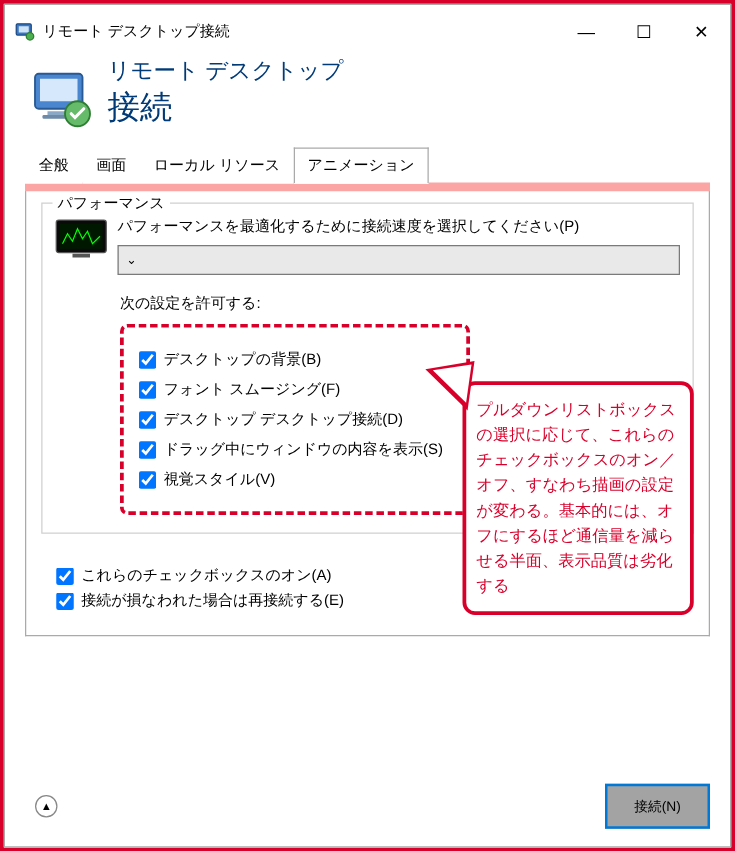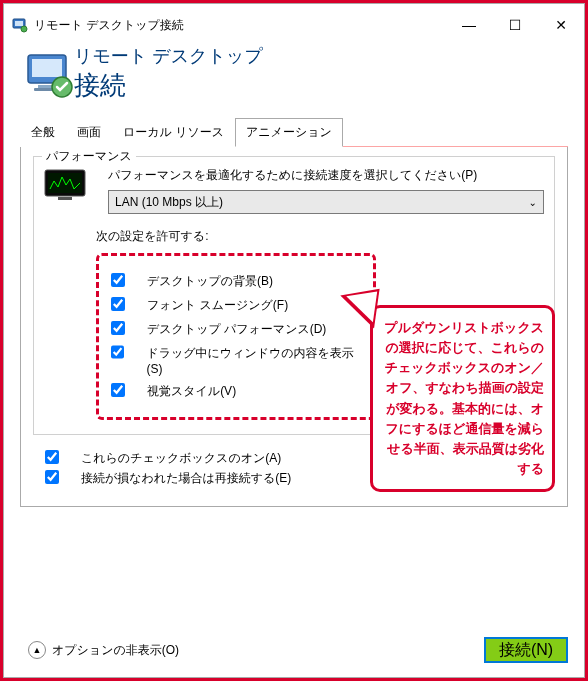--- a/index.html
+++ b/index.html
@@ -3,50 +3,50 @@
 <meta charset="utf-8">
 <style>
 *{box-sizing:border-box;margin:0;padding:0;font-family:"Meiryo","MS PGothic",sans-serif}
 body{background:#fff;width:588px;height:681px;border:3px solid #d8002b;position:relative}
 .window{width:100%;height:100%;display:flex;flex-direction:column;background:#fff;border:1px solid #aaa}
 .titlebar{height:30px;display:flex;align-items:center;padding:12px 0 0 8px;background:#fff}
 .titlebar-icon{width:16px;height:16px;margin-right:6px}
 .titlebar-text{font-size:12px;flex:1}
 .titlebar-btns{display:flex;height:100%}
 .tbtn{width:46px;display:flex;align-items:center;justify-content:center;font-size:14px}
-.header{padding:10px 20px 14px 20px;display:flex;align-items:center;gap:0}
+.header{padding:10px 20px 14px 20px;display:flex;align-items:flex-end;gap:12px}
 .header-icon{width:50px;height:50px}
 .header-text .l1{font-size:18px;color:#003a77}
 .header-text .l2{font-size:26px;color:#003a77}
 .tabs-area{padding:0 16px;flex:1;position:relative}
-.tabs{display:flex;border-bottom:1px solid #fca5a5;position:relative;z-index:1}
+.tabs{display:flex;border-bottom:7px solid #fca5a5;position:relative;z-index:1}
 .tab{padding:5px 10px;font-size:12px;border:1px solid transparent;border-bottom:none;position:relative;top:1px;background:#fff}
 .tab.active{border-color:#aaa;background:#fff;border-bottom:1px solid #fff}
 .tab-content{border:1px solid #aaa;border-top:none;margin-top:-1px;padding:10px 12px 16px 12px}
-.group{border:1px solid #d0d0d0;padding:10px 10px 14px 10px;position:relative;margin-bottom:15px}
+.group{border:1px solid #d0d0d0;padding:10px 10px 14px 10px;position:relative;margin-bottom:25px}
 .group-title{position:absolute;top:-9px;left:8px;background:#fff;padding:0 4px;font-size:12px}
-.perf-row{display:flex;gap:22px;align-items:flex-start}
+.perf-row{display:flex;gap:8px;align-items:flex-start}
 .perf-icon{width:42px;height:32px;margin-top:2px;flex-shrink:0}
 .perf-body{flex:1}
 .perf-label{font-size:12px;margin-bottom:6px}
 .dropdown{width:100%;height:24px;border:1px solid #7a7a7a;background:#e9e9e9;display:flex;align-items:center;justify-content:space-between;padding:0 6px;font-size:12px}
 .dropdown .chev{font-size:10px}
 .allow-label{font-size:12px;margin:14px 0 8px 52px}
 .cb-list{margin-left:52px;padding:10px 12px;border:3px dashed #d8002b;border-radius:6px;width:280px}
-.cb{display:flex;gap:22px;font-size:12px;margin:7px 0}
+.cb{display:flex;align-items:center;gap:6px;font-size:12px;margin:7px 0}
 .cb input{width:14px;height:14px}
 .bitmap-cb{margin:3px 0 3px 12px}
 .footer{display:flex;align-items:center;padding:10px 16px 14px 16px;gap:10px}
 .options-btn{display:flex;align-items:center;gap:6px;font-size:12px;padding:4px 8px}
 .options-btn .circ{width:18px;height:18px;border:1px solid #888;border-radius:50%;display:flex;align-items:center;justify-content:center;font-size:9px}
 .spacer{flex:1}
-.btn{min-width:84px;height:26px;font-size:16px;border:1px solid #888;background:#84cc16;display:flex;align-items:center;justify-content:center}
+.btn{min-width:84px;height:36px;font-size:11px;border:1px solid #888;background:#a3a3a3;display:flex;align-items:center;justify-content:center}
 .btn.primary{border:2px solid #0078d7}
 .callout{position:absolute;right:30px;top:302px;width:185px;background:#fff;border:3px solid #d8002b;border-radius:10px;padding:10px 8px;z-index:5}
-.callout-text{color:#d8002b;font-size:13px;font-weight:bold;text-align:right;line-height:1.55}
+.callout-text{color:#d8002b;font-size:13px;font-weight:normal;text-align:left;line-height:1.55}
 .callout-arrow{position:absolute;left:-34px;top:-22px;width:0;height:0;border-right:38px solid #d8002b;border-top:12px solid transparent;border-bottom:28px solid transparent;transform:rotate(8deg)}
 .callout-arrow::after{content:"";position:absolute;left:6px;top:-9px;width:0;height:0;border-right:30px solid #fff;border-top:9px solid transparent;border-bottom:22px solid transparent}
 </style>
 </head>
 <body>
 
 <div class="window">
 
   <div class="titlebar">
     <svg class="titlebar-icon" viewBox="0 0 16 16">
@@ -91,40 +91,39 @@
         <div class="perf-row">
           <svg class="perf-icon" viewBox="0 0 42 32">
               <rect x="1" y="1" width="40" height="26" rx="2" fill="#0a0a0a" stroke="#555"></rect>
               <rect x="4" y="4" width="34" height="20" fill="#001800"></rect>
               <path d="M6 20 L10 12 L14 18 L18 8 L22 16 L26 10 L30 20 L36 14" stroke="#0f0" stroke-width="1" fill="none"></path>
               <rect x="14" y="28" width="14" height="3" fill="#555"></rect>
             </svg>
           <div class="perf-body">
             <div class="perf-label">パフォーマンスを最適化するために接続速度を選択してください(P)</div>
             <div class="dropdown">
-              <span>LAN (10 Mbps 以上)</span>
               <span class="chev">⌄</span>
             </div>
           </div>
         </div>
 
         <div class="allow-label">次の設定を許可する:</div>
 
         <div class="cb-list">
           <label class="cb">
               <input type="checkbox" checked="" style="">
               <span>デスクトップの背景(B)</span>
             </label>
           <label class="cb">
               <input type="checkbox" checked="" style="">
               <span>フォント スムージング(F)</span>
             </label>
           <label class="cb">
               <input type="checkbox" checked="" style="">
-              <span>デスクトップ パフォーマンス(D)</span>
+              <span>デスクトップ デスクトップ接続(D)</span>
             </label>
           <label class="cb">
               <input type="checkbox" checked="" style="">
               <span>ドラッグ中にウィンドウの内容を表示(S)</span>
             </label>
           <label class="cb">
               <input type="checkbox" checked="" style="">
               <span>視覚スタイル(V)</span>
             </label>
         </div>
@@ -137,21 +136,20 @@
       <label class="cb bitmap-cb">
           <input type="checkbox" checked="" style="">
           <span>接続が損なわれた場合は再接続する(E)</span>
         </label>
     </div>
   </div>
 
   <div class="footer">
     <div class="options-btn">
       <span class="circ">▲</span>
-      <span>オプションの非表示(O)</span>
     </div>
     <div class="spacer"></div>
     <div class="btn primary">接続(N)</div>
   </div>
 
   <div class="callout">
     <div class="callout-arrow"></div>
     <div class="callout-text">プルダウンリストボックスの選択に応じて、これらのチェックボックスのオン／オフ、すなわち描画の設定が変わる。基本的には、オフにするほど通信量を減らせる半面、表示品質は劣化する</div>
   </div>
 

